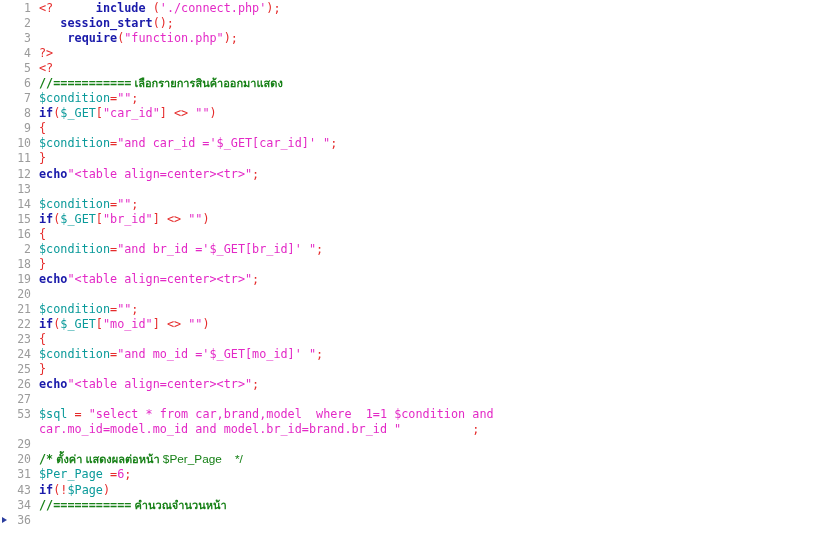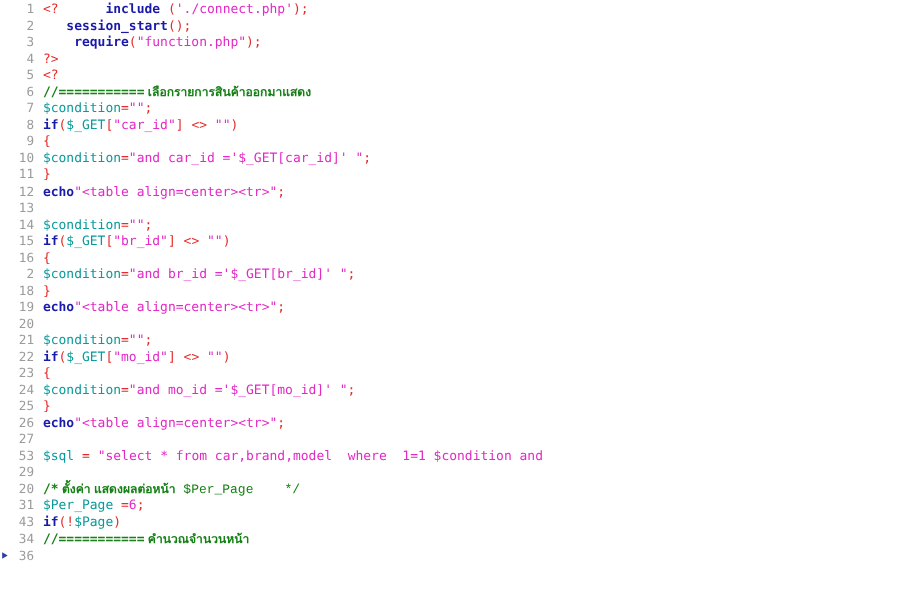--- a/index.html
+++ b/index.html
@@ -79,21 +79,21 @@
   .t-plain    { color: #000000; }
   .t-comment  { color: #168016; font-weight: bold; }
 
   
   .thai {
     font-family: Liberation Sans, sans-serif;
     font-size: 11px;
     font-weight: bold;
   }
   .cmt-mono {
-    font-family: Liberation Mono, monospace;
+    font-family: Liberation Sans, sans-serif;
     font-weight: normal;
   }
 </style>
 </head>
 <body>
 
 <div id="code-listing">
 
   <div class="code-row">
     <div class="marker-col"></div>
@@ -256,20 +256,25 @@
     <div class="gutter">27</div>
     <div class="code-text"></div>
   </div>
 
   <div class="code-row">
     <div class="marker-col"></div>
     <div class="gutter">53</div>
     <div class="code-text"><span class="t-var">$sql</span><span class="t-plain"> </span><span class="t-op">=</span><span class="t-plain"> </span><span class="t-str">"select * from car,brand,model  where  1=1 $condition and</span></div>
   </div>
 
+  <div class="code-row">
+    <div class="marker-col"></div>
+    <div class="gutter"></div>
+    <div class="code-text"><span class="t-str">car.mo_id=model.mo_id and model.br_id=brand.br_id "</span><span class="t-plain">          </span><span class="t-op">;</span></div>
+  </div>
 
   <div class="code-row">
     <div class="marker-col"></div>
     <div class="gutter">29</div>
     <div class="code-text"></div>
   </div>
 
   <div class="code-row">
     <div class="marker-col"></div>
     <div class="gutter">20</div>

